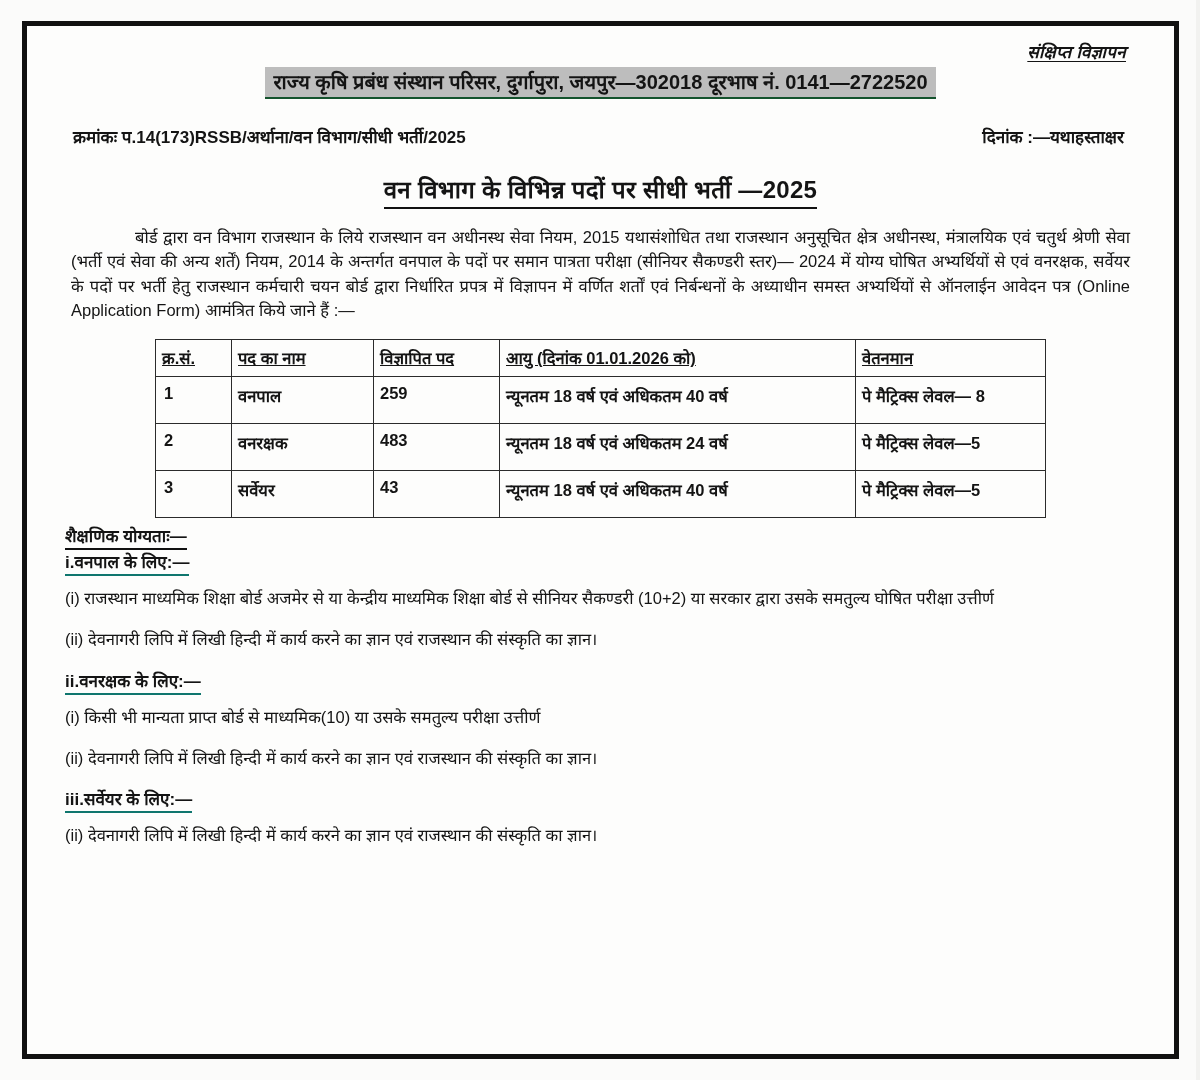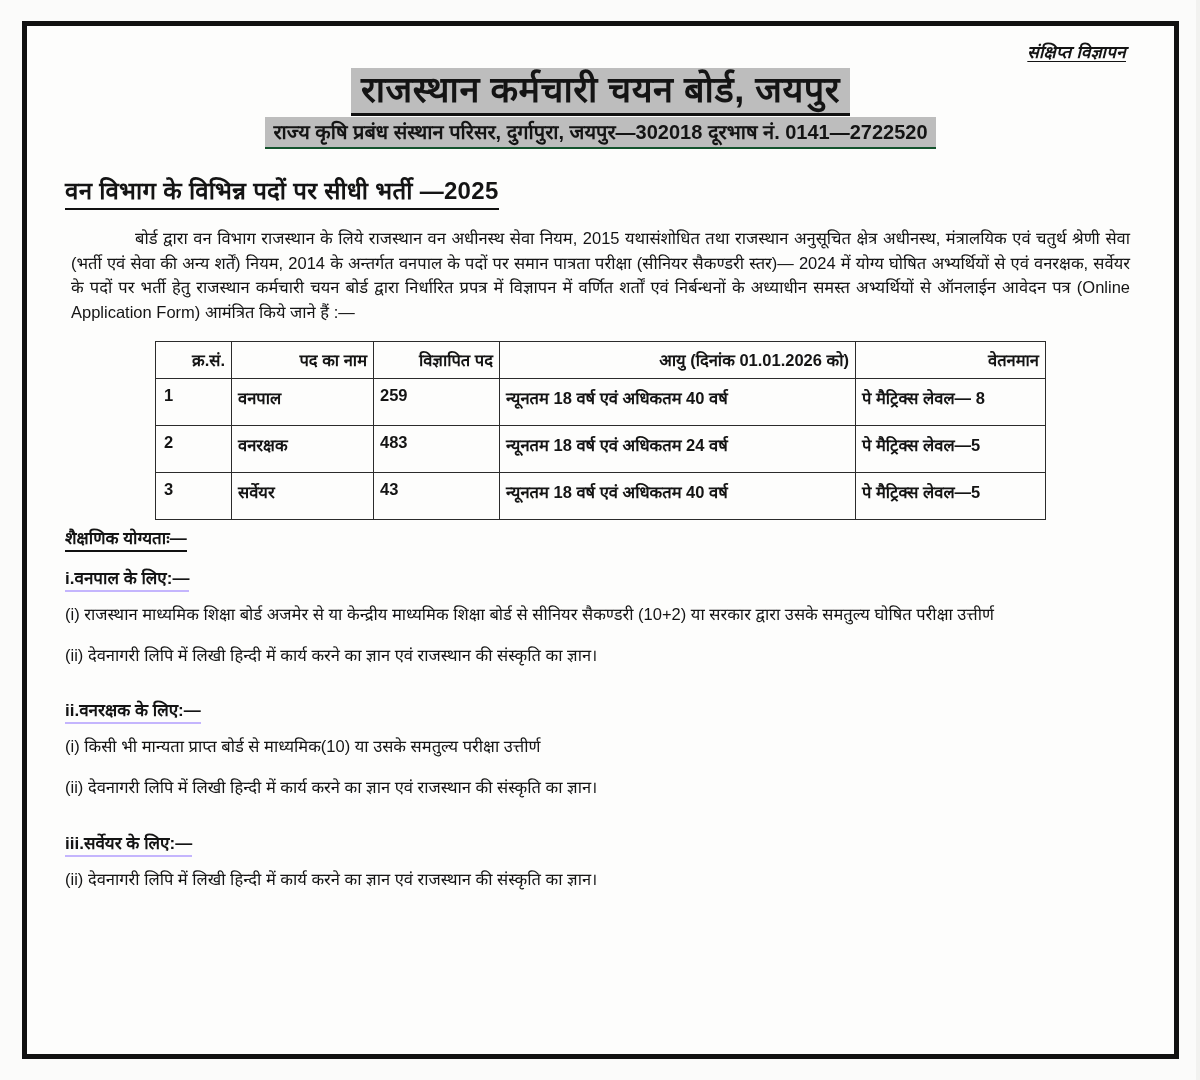--- a/index.html
+++ b/index.html
@@ -92,20 +92,21 @@
     align-items: baseline;
     margin-top: 26px;
     padding: 0 12px 0 8px;
   }
   .meta-left, .meta-right {
     font-size: 17px;
     font-weight: 600;
   }
 
   .doc-heading-wrap {
+    text-align: center;
     margin-top: 24px;
   }
   .doc-heading {
     display: inline-block;
     font-size: 24px;
     font-weight: 700;
     border-bottom: 2px solid #111;
     padding-bottom: 2px;
     letter-spacing: .3px;
   }
@@ -128,48 +129,48 @@
     table-layout: fixed;
   }
   table.posts th, table.posts td {
     border: 1px solid #2b2b2b;
     font-size: 16.5px;
     font-weight: 600;
     padding: 7px 6px 16px 6px;
     vertical-align: top;
   }
   table.posts th {
-    text-align: right;
+    text-align: left;
     padding: 6px 6px 7px 6px;
     font-weight: 700;
+    text-decoration: underline;
   }
   table.posts td { text-align: left; }
   table.posts td.sn { text-align: left; padding-left: 8px; font-weight: 600; }
 
   .col-sn   { width: 76px; }
   .col-post { width: 142px; }
   .col-adv  { width: 126px; }
   .col-age  { width: 356px; }
   .col-pay  { width: 190px; }
 
   
   .qual-title {
     margin-top: 6px;
     font-size: 17px;
     font-weight: 700;
     display: inline-block;
     border-bottom: 2px solid #111;
     padding-bottom: 1px;
   }
   .sub-head {
-    margin-top: 14px;
-    font-size: 17px;
-    font-weight: 700;
-    display: inline-block;
-    border-bottom: 2px solid #c4b5fd;
+    font-size: 17px;
+    font-weight: 700;
+    display: inline-block;
+    border-bottom: 2px solid #0f766e;
     padding-bottom: 1px;
   }
   .qual-line {
     margin-top: 10px;
     font-size: 16.5px;
     line-height: 1.5;
     text-align: justify;
     text-justify: inter-word;
     padding-right: 6px;
   }
@@ -179,28 +180,29 @@
 <body>
 
 <div class="page">
   <div class="page-border">
     <div class="content">
 
       <div class="brief-ad-row">
         <span class="brief-ad">संक्षिप्त विज्ञापन</span>
       </div>
 
-      <div class="org-title-wrap">
-        <span class="org-title">राजस्थान कर्मचारी चयन बोर्ड, जयपुर</span>
-      </div>
 
       <div class="org-address-wrap">
         <span class="org-address">राज्य कृषि प्रबंध संस्थान परिसर, दुर्गापुरा, जयपुर—302018 दूरभाष नं. 0141—2722520</span>
       </div>
 
+      <div class="meta-row">
+        <span class="meta-left">क्रमांकः प.14(173)RSSB/अर्थाना/वन विभाग/सीधी भर्ती/2025</span>
+        <span class="meta-right">दिनांक :—यथाहस्ताक्षर</span>
+      </div>
 
       <div class="doc-heading-wrap">
         <span class="doc-heading">वन विभाग के विभिन्न पदों पर सीधी भर्ती —2025</span>
       </div>
 
       <p class="intro-para">बोर्ड द्वारा वन विभाग राजस्थान के लिये राजस्थान वन अधीनस्थ सेवा नियम, 2015 यथासंशोधित तथा राजस्थान अनुसूचित क्षेत्र अधीनस्थ, मंत्रालयिक एवं चतुर्थ श्रेणी सेवा (भर्ती एवं सेवा की अन्य शर्तें) नियम, 2014 के अन्तर्गत वनपाल के पदों पर समान पात्रता परीक्षा (सीनियर सैकण्डरी स्तर)— 2024 में योग्य घोषित अभ्यर्थियों से एवं वनरक्षक,  सर्वेयर के पदों पर भर्ती हेतु राजस्थान कर्मचारी चयन बोर्ड द्वारा निर्धारित प्रपत्र में विज्ञापन में वर्णित शर्तों एवं निर्बन्धनों के अध्याधीन समस्त अभ्यर्थियों से ऑनलाईन आवेदन पत्र (Online Application Form) आमंत्रित किये जाने हैं :—</p>
 
       <table class="posts">
         <colgroup>
           <col class="col-sn">

